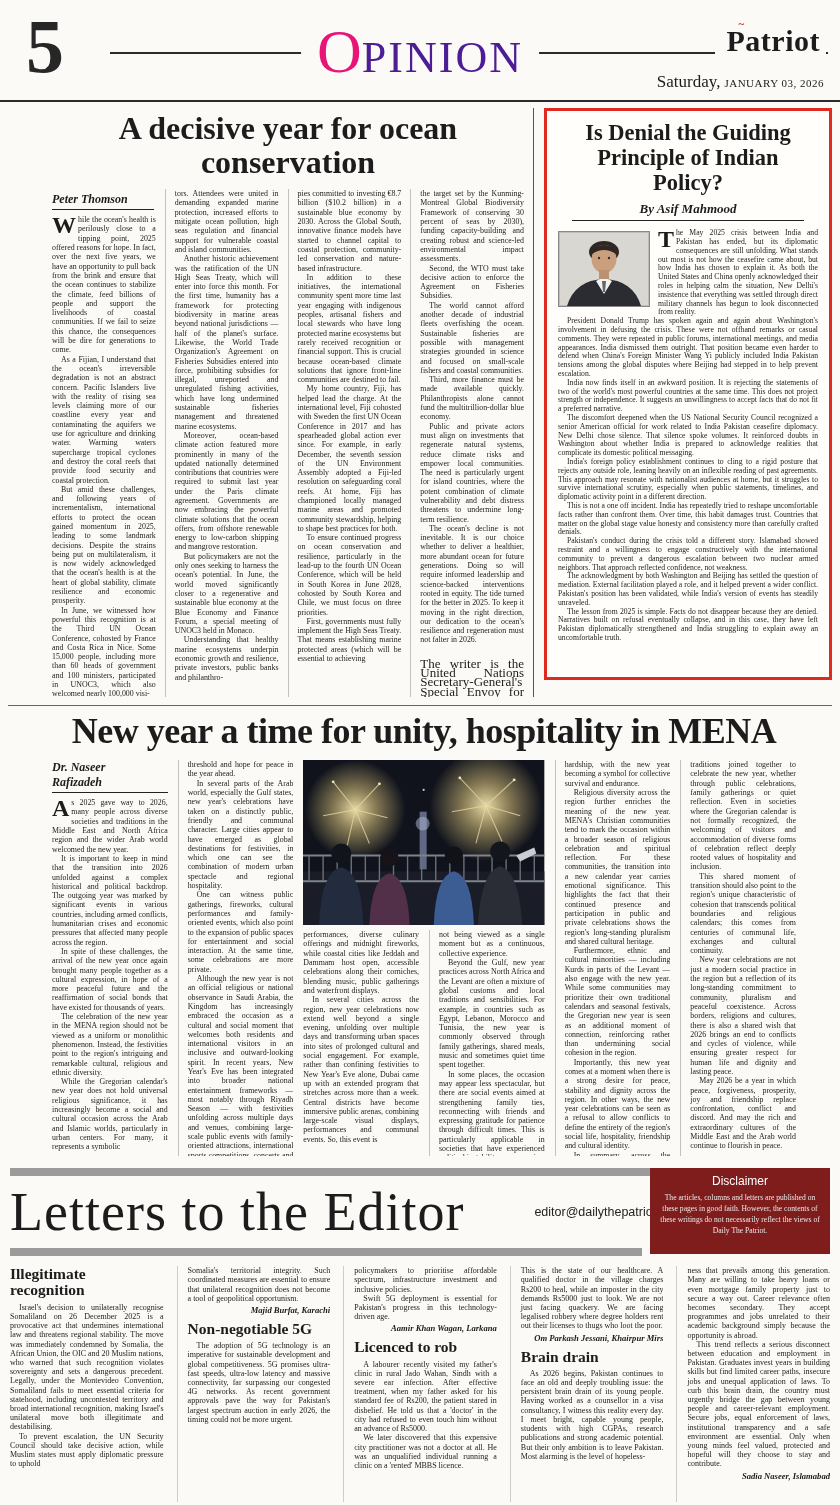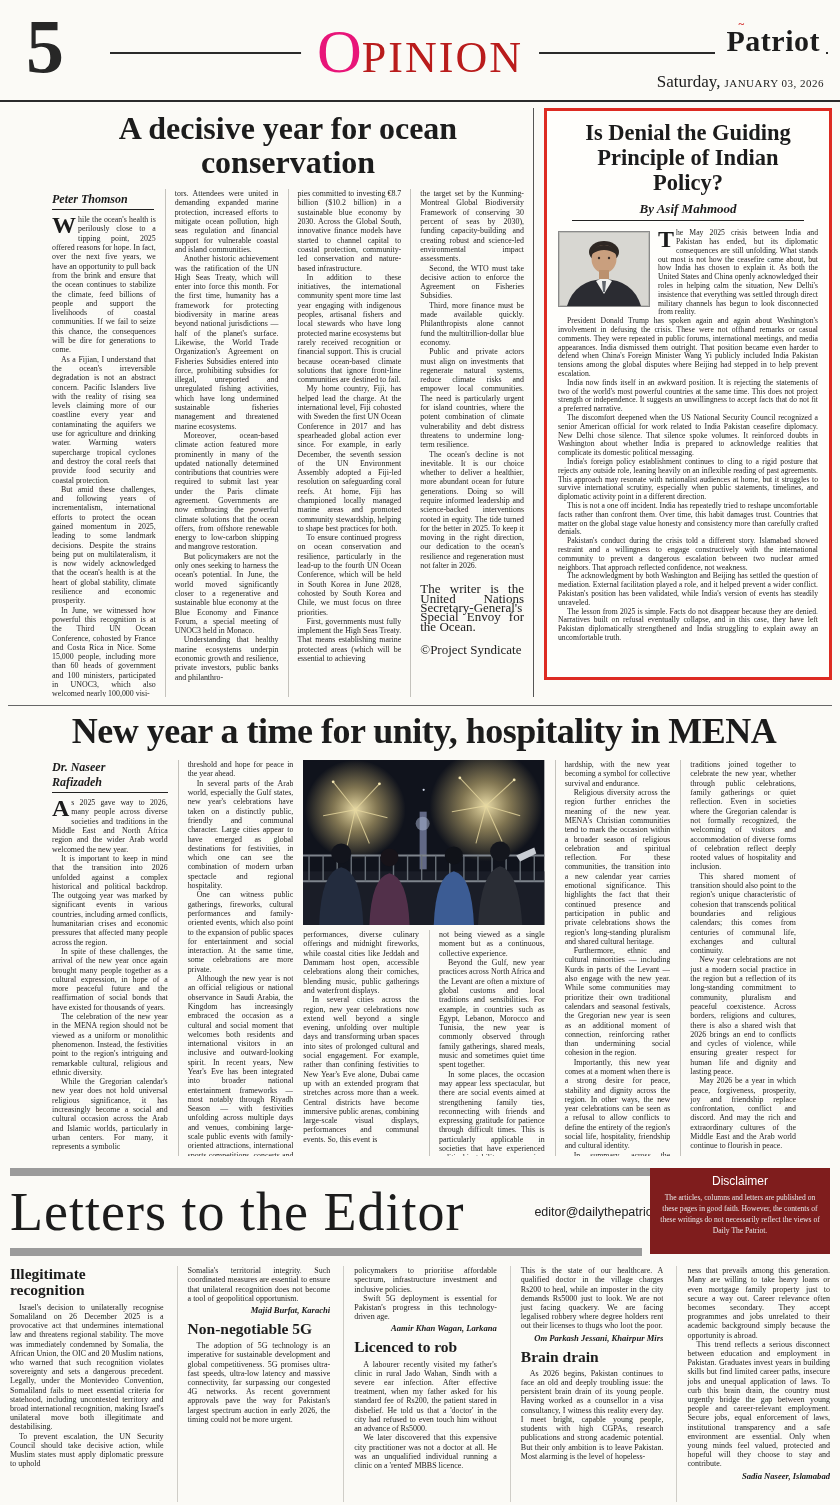--- a/index.html
+++ b/index.html
@@ -6,21 +6,21 @@
   *{ box-sizing:border-box; margin:0; padding:0; }
   body{ width:840px; height:1505px; overflow:hidden; background:var(--paper); color:var(--ink);
         font-family:"Liberation Serif","DejaVu Serif",serif; }
   
   .masthead{ position:relative; height:102px; border-bottom:2px solid #2b2b2b; }
   .pagenum{ position:absolute; left:26px; top:8px; font-size:76px; font-weight:700; line-height:1; color:#272727; }
   .head-rule{ position:absolute; top:52px; left:110px; right:12px; border-top:2px solid #2a2a2a; }
   .section-title{ position:absolute; left:50%; transform:translateX(-50%); top:16px; background:var(--paper);
                   padding:0 16px; white-space:nowrap; }
   .section-title .o{ font-size:62px; color:#e81579; font-weight:500; }
-  .section-title .rest{ font-size:44px; color:#b91c1c; letter-spacing:2px; }
+  .section-title .rest{ font-size:44px; color:#4c1d95; letter-spacing:2px; }
   .brand{ position:absolute; right:14px; top:24px; background:var(--paper); padding:0 6px 0 12px;
           font-size:30px; font-weight:700; letter-spacing:.5px; }
   .brand-accent{ position:absolute; top:-7px; left:24px; color:#cf1a1a; font-size:11px; font-weight:700; }
   .edition-date{ position:absolute; right:16px; top:72px; }
   .edition-date .day{ font-size:17px; }
   .edition-date .rest{ font-size:11px; letter-spacing:.5px; }
   
   .b-p{ font-size:7.9px; line-height:9.3px; text-align:justify; text-indent:9px; }
   .blocks > .b-p:first-child{ text-indent:0; }
   .b-credit{ font-size:13px; line-height:9.3px; margin-top:14px; text-align:justify; }
@@ -111,20 +111,21 @@
       <div class="col blocks">
           <p class="b-p">pies committed to investing €8.7 billion ($10.2 billion) in a sustainable blue economy by 2030. Across the Global South, innovative finance models have started to channel capital to coastal protection, community-led conservation and nature-based infrastructure.</p>
           <p class="b-p">In addition to these initiatives, the international community spent more time last year engaging with indigenous peoples, artisanal fishers and local stewards who have long protected marine ecosystems but rarely received recognition or financial support. This is crucial because ocean-based climate solutions that ignore front-line communities are destined to fail.</p>
           <p class="b-p">My home country, Fiji, has helped lead the charge. At the international level, Fiji cohosted with Sweden the first UN Ocean Conference in 2017 and has spearheaded global action ever since. For example, in early December, the seventh session of the UN Environment Assembly adopted a Fiji-led resolution on safeguarding coral reefs. At home, Fiji has championed locally managed marine areas and promoted community stewardship, helping to shape best practices for both.</p>
           <p class="b-p">To ensure continued progress on ocean conservation and resilience, particularly in the lead-up to the fourth UN Ocean Conference, which will be held in South Korea in June 2028, cohosted by South Korea and Chile, we must focus on three priorities.</p>
           <p class="b-p">First, governments must fully implement the High Seas Treaty. That means establishing marine protected areas (which will be essential to achieving</p>
         </div>
       <div class="col blocks">
           <p class="b-p">the target set by the Kunming-Montreal Global Biodiversity Framework of conserving 30 percent of seas by 2030), funding capacity-building and creating robust and science-led environmental impact assessments.</p>
           <p class="b-p">Second, the WTO must take decisive action to enforce the Agreement on Fisheries Subsidies.</p>
+          <p class="b-p">The world cannot afford another decade of industrial fleets overfishing the ocean. Sustainable fisheries are possible with management strategies grounded in science and focused on small-scale fishers and coastal communities.</p>
           <p class="b-p">Third, more finance must be made available quickly. Philanthropists alone cannot fund the multitrillion-dollar blue economy.</p>
           <p class="b-p">Public and private actors must align on investments that regenerate natural systems, reduce climate risks and empower local communities. The need is particularly urgent for island countries, where the potent combination of climate vulnerability and debt distress threatens to undermine long-term resilience.</p>
           <p class="b-p">The ocean's decline is not inevitable. It is our choice whether to deliver a healthier, more abundant ocean for future generations. Doing so will require informed leadership and science-backed interventions rooted in equity. The tide turned for the better in 2025. To keep it moving in the right direction, our dedication to the ocean's resilience and regeneration must not falter in 2026.</p>
           <p class="b-credit">The writer is the United Nations Secretary-General's Special Envoy for the Ocean.</p>
           <p class="b-credit">©Project Syndicate</p>
         </div>
     </div>
   </article>
 
   <aside class="boxed">

